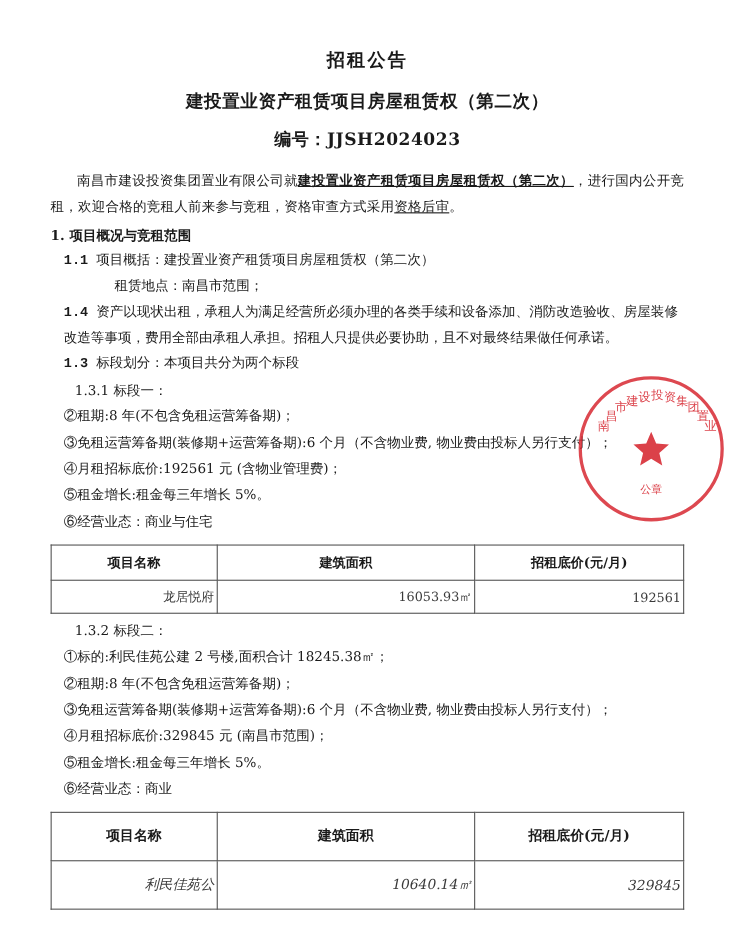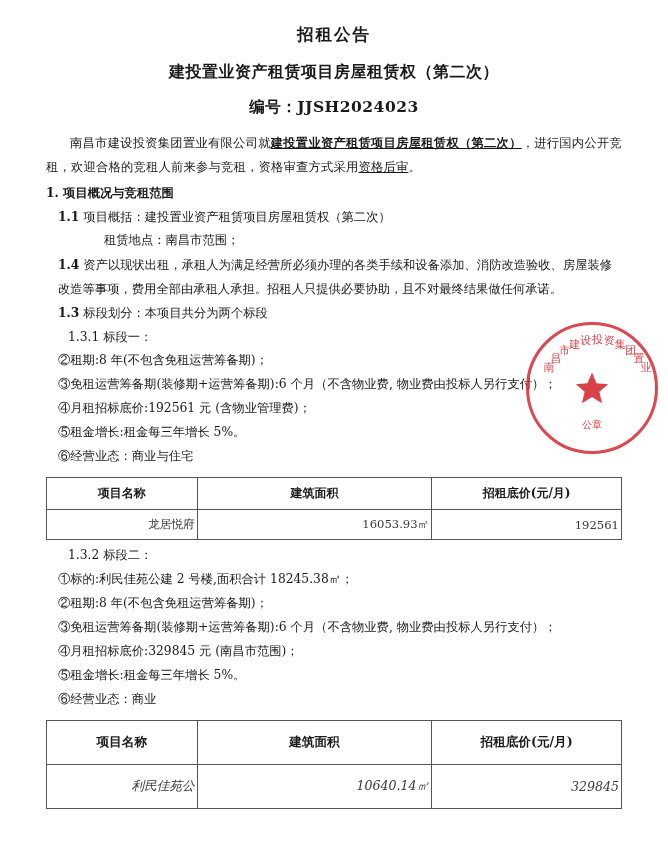--- a/index.html
+++ b/index.html
@@ -18,20 +18,21 @@
   .page {
     position: relative;
     width: 668px;
     height: 845px;
     padding: 0;
     box-sizing: border-box;
   }
   .doc-body {
     padding: 20px 46px 0 46px;
     box-sizing: border-box;
+    margin-top: 20px;
   }
   .title-main {
     text-align: center;
     font-size: 16.5px;
     font-weight: bold;
     letter-spacing: 2px;
     margin: 4px 0 16px 0;
     font-family: "DejaVu Serif", "Liberation Serif", serif;
   }
   .title-sub {
@@ -47,21 +48,20 @@
     font-weight: bold;
     letter-spacing: 0.5px;
     margin: 0 0 14px 0;
   }
   p.para {
     font-size: 12.3px;
     line-height: 1.92;
     margin: 0;
     text-align: justify;
     letter-spacing: 0.2px;
-    font-family: Liberation Serif, serif;
   }
   .indent2 {
     text-indent: 24px;
   }
   .u-bold {
     font-weight: bold;
     text-decoration: underline;
   }
   .u-plain {
     text-decoration: underline;
@@ -70,20 +70,21 @@
     font-size: 12.3px;
     font-weight: bold;
     line-height: 1.92;
     margin: 2px 0 0 0;
   }
   .lvl1 {
     font-size: 12.3px;
     line-height: 1.92;
     margin: 0;
     padding-left: 12px;
+    font-family: Liberation Mono, monospace;
   }
   .lvl1 .lbl {
     font-weight: bold;
   }
   .lvl2-sub {
     font-size: 12.3px;
     line-height: 1.92;
     margin: 0;
     padding-left: 58px;
   }

